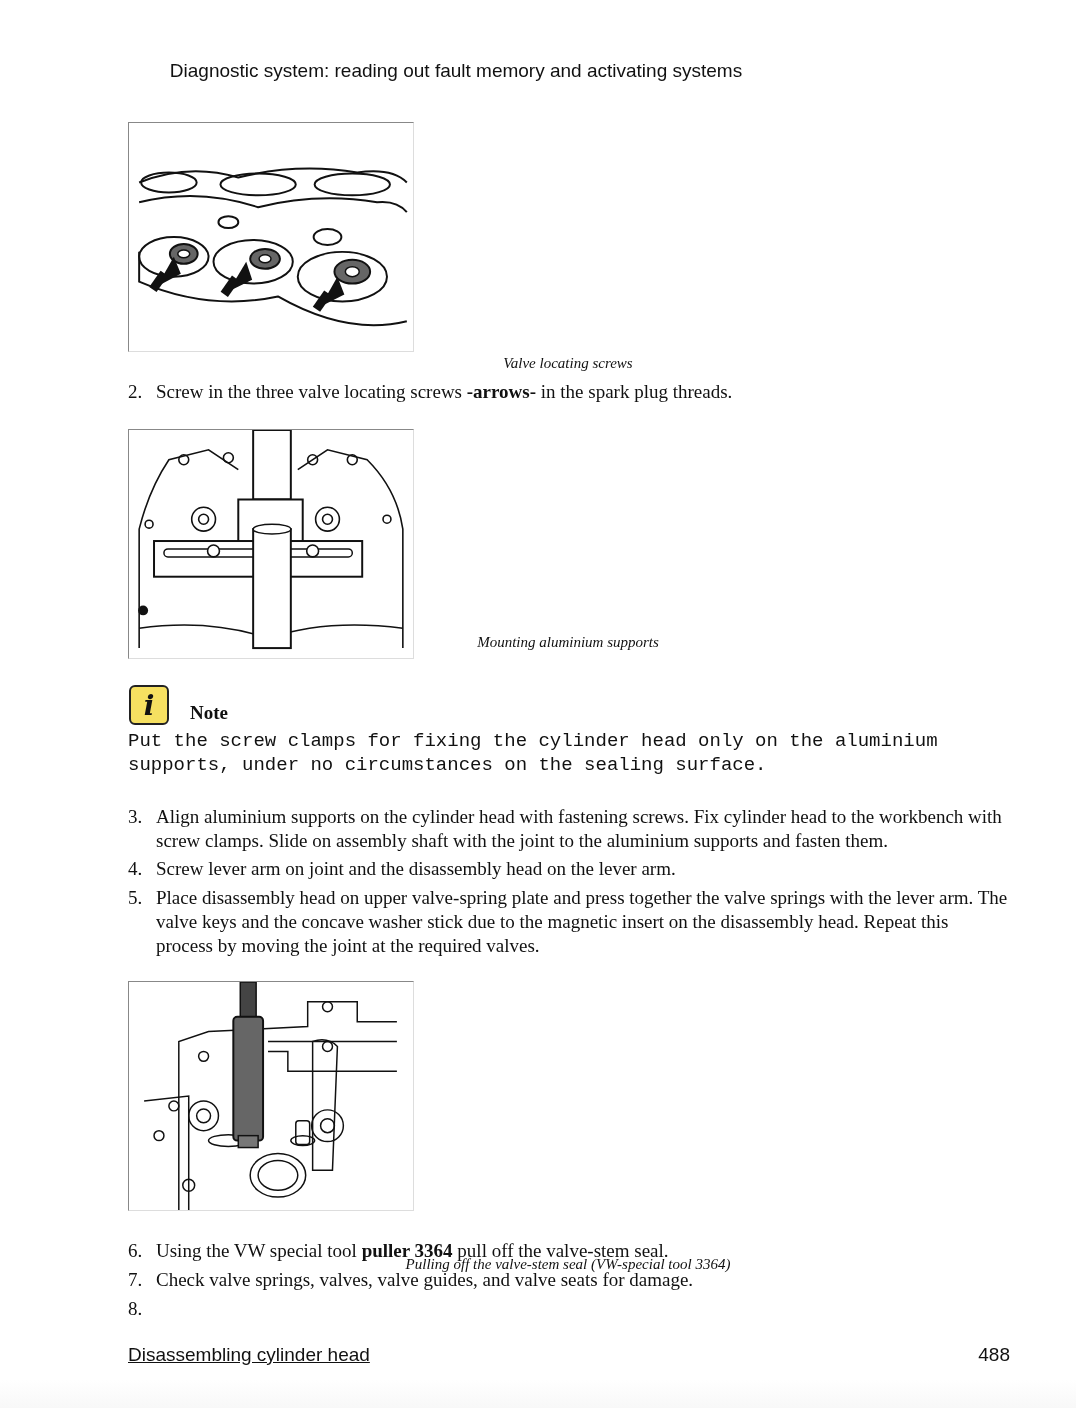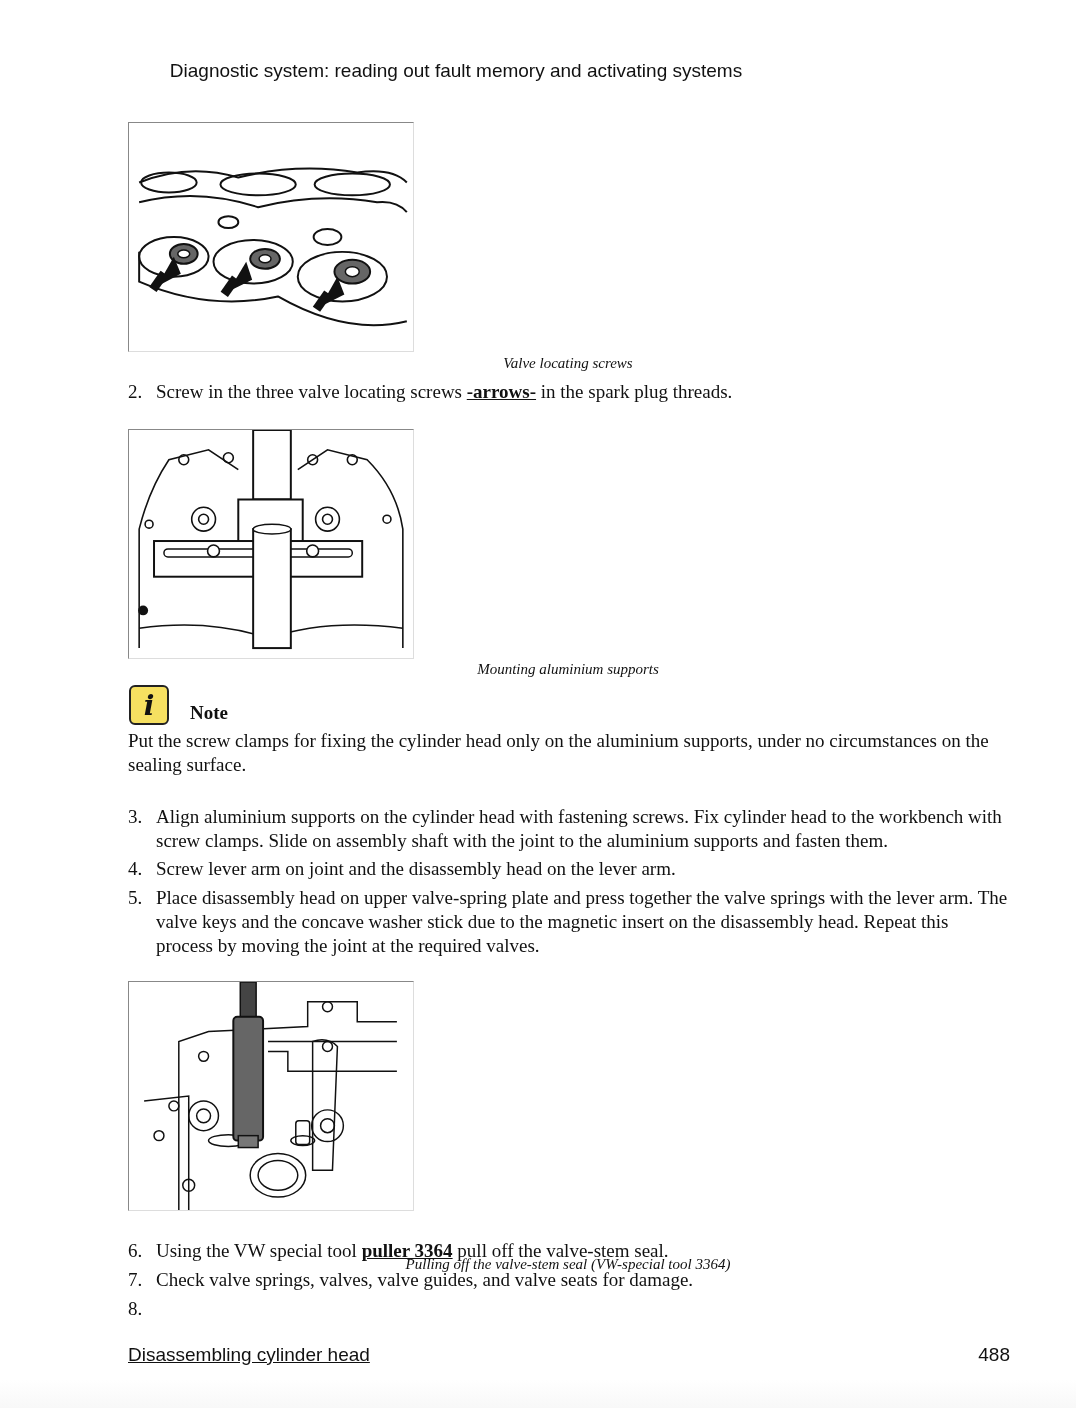--- a/index.html
+++ b/index.html
@@ -23,29 +23,29 @@
   .caption {
     position:absolute; left:128px; width:880px; text-align:center;
     font-style:italic; font-size:15px;
   }
   .step {
     position:absolute; left:128px; width:880px; font-size:19px; line-height:24px;
     display:flex;
   }
   .step .num { width:28px; flex:none; }
   .step .txt { flex:1; }
-  .link { font-weight:bold; text-decoration:underline; }
+  .link { font-weight:bold; }
   .note-icon {
     position:absolute; left:129px; top:685px; width:40px; height:40px;
     background:#f6e061; border:2px solid #222; border-radius:6px; box-sizing:border-box;
     display:flex; align-items:center; justify-content:center;
     font-family:"DejaVu Serif", serif; font-weight:bold; font-style:italic; font-size:28px;
   }
   .note-title { position:absolute; left:190px; top:702px; font-weight:bold; font-size:19px; }
-  .note-text { position:absolute; left:128px; top:729px; width:880px; font-size:19px; line-height:24px; }
+  .note-text { position:absolute; left:128px; top:729px; width:880px; font-size:19px; line-height:24px;font-family:Liberation Mono, monospace; }
   .footer-left, .footer-right {
     position:absolute; top:1344px; font-family:"Liberation Sans", sans-serif; font-size:19px;
   }
   .footer-left { left:128px;text-decoration:underline; }
   .footer-right { right:66px; }
 </style>
 </head>
 <body>
 
 <div class="header">Diagnostic system: reading out fault memory and activating systems</div>
@@ -115,21 +115,21 @@
     <rect x="35" y="120" width="190" height="8" rx="4" fill="#fff" stroke="#111" stroke-width="1.5"></rect>
     <rect x="125" y="100" width="38" height="120" fill="#fff" stroke="#111" stroke-width="2"></rect>
     <ellipse cx="144" cy="100" rx="19" ry="5" fill="#fff" stroke="#111" stroke-width="1.5"></ellipse>
     <g fill="#fff" stroke="#111" stroke-width="1.6">
       <circle cx="85" cy="122" r="6"></circle>
         <circle cx="185" cy="122" r="6"></circle>
     </g>
     <circle cx="14" cy="182" r="5" fill="#111"></circle>
   </svg>
 </div>
-<div class="caption" style="top:661px;">Mounting aluminium supports</div>
+<div class="caption" style="top:634px;">Mounting aluminium supports</div>
 
 <div class="note-icon">i</div>
 <div class="note-title">Note</div>
 <div class="note-text">Put the screw clamps for fixing the cylinder head only on the aluminium supports, under no circumstances on the sealing surface.</div>
 
 <div class="step" style="top:805px;">
   <span class="num">3.</span>
   <span class="txt">Align aluminium supports on the cylinder head with fastening screws. Fix cylinder head to the workbench with screw clamps. Slide on assembly shaft with the joint to the aluminium supports and fasten them.</span>
 </div>
 <div class="step" style="top:857px;">

